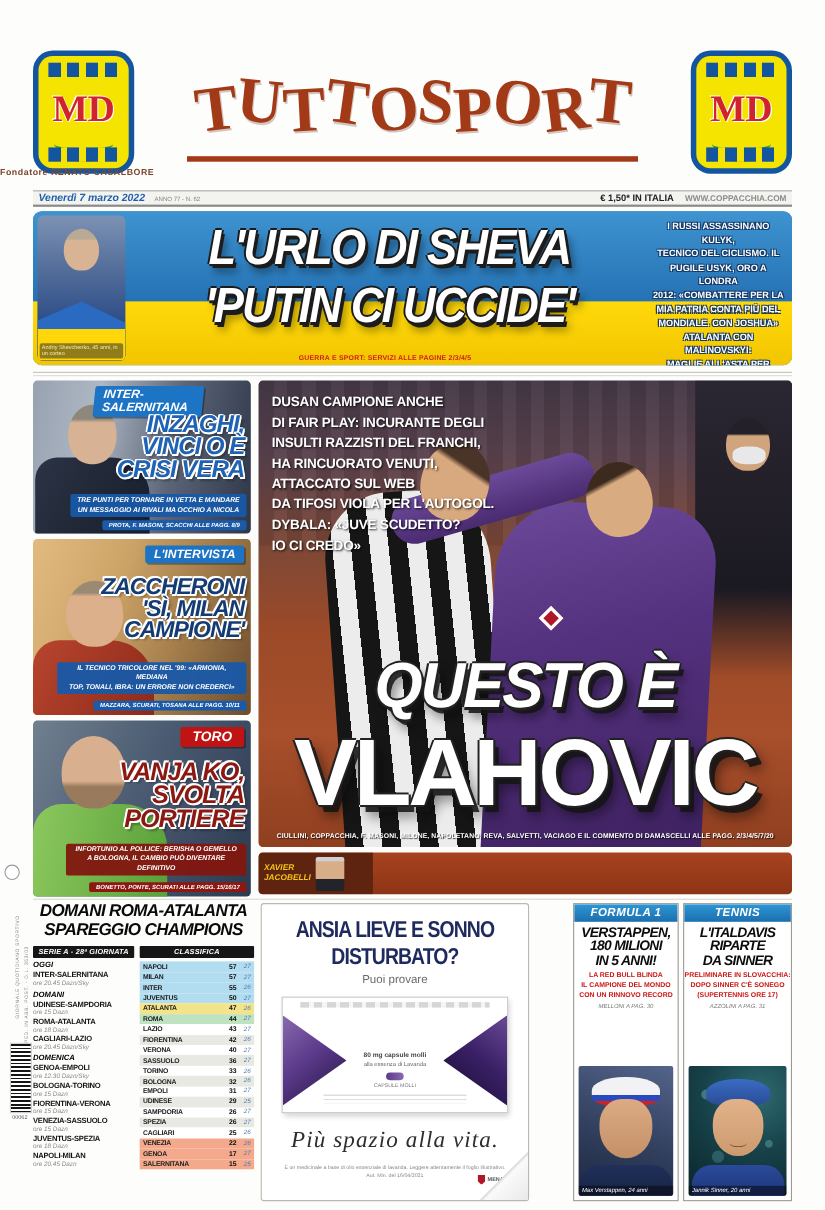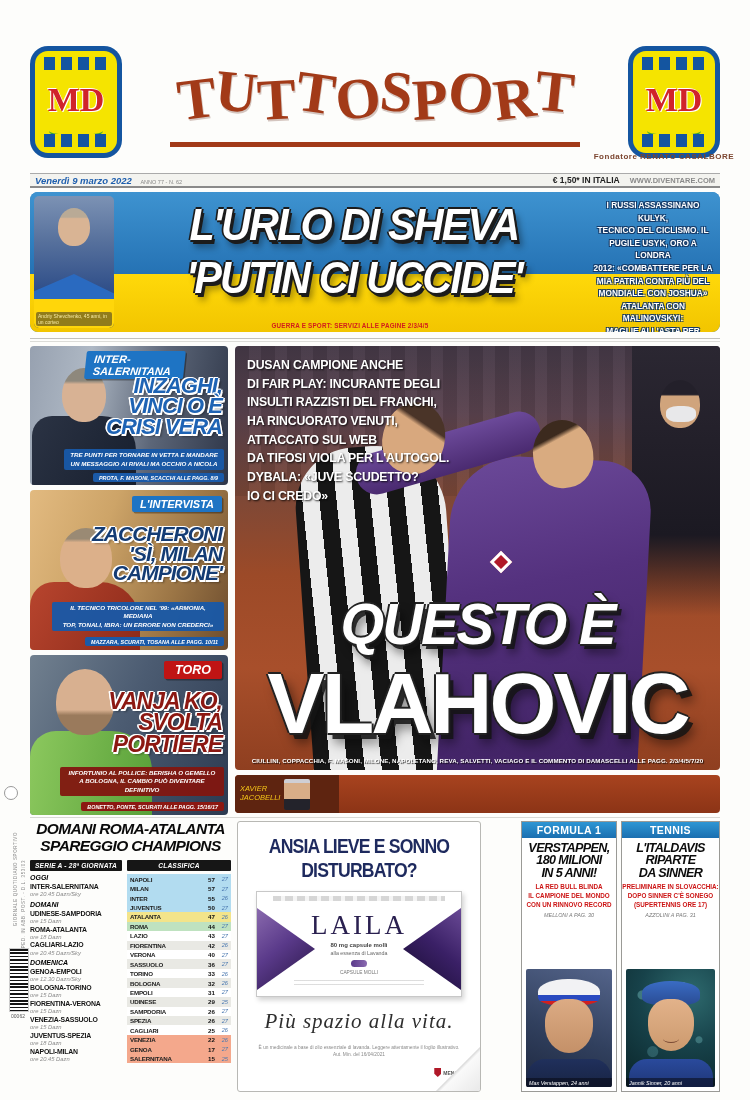--- a/index.html
+++ b/index.html
@@ -35,21 +35,21 @@
   
   .masthead{left:135px;right:135px;top:62px;text-align:center;
      font-family:"Liberation Serif",serif;font-weight:bold;font-size:58px;color:#a23a18;
      text-shadow:1px 2px 0 rgba(90,30,10,.25);}
   .L{display:inline-block;}
   .L0{transform:rotate(-7deg) translateY(3px);}
   .L1{transform:rotate(6deg) translateY(-4px);}
   .L2{transform:rotate(-3deg) translateY(4px);}
   .L3{transform:rotate(8deg) translateY(-3px);}
   .mast-rule{left:170px;right:170px;top:142px;height:5px;background:#a23a18;}
-  .founder{left:0;right:16px;top:152px;text-align:right;font-size:8px;font-weight:bold;color:#7c4630;letter-spacing:.5px;}
+  .founder{left:0;right:16px;top:152px;text-align:left;font-size:8px;font-weight:bold;color:#7c4630;letter-spacing:.5px;}
 
   
   .dateline{left:30px;right:30px;top:173px;height:15px;background:#f3f3ef;
      border-top:1px solid #aaa;border-bottom:2px solid #8a8a8a;
      display:flex;align-items:center;justify-content:space-between;padding:0 5px;box-sizing:border-box;}
   .date-left{font-size:9.5px;font-weight:bold;font-style:italic;color:#1f5fae;}
   .date-issue{font-size:5.5px;color:#888;margin-left:6px;font-style:normal;font-weight:normal;}
   .date-right{font-size:8.5px;color:#222;font-weight:bold;}
   .date-site{font-size:7.5px;color:#8a8a8a;margin-left:8px;font-weight:bold;}
 
@@ -149,21 +149,21 @@
      text-shadow:2px 0 0 #222,-2px 0 0 #222,0 2px 0 #222,0 -2px 0 #222,4px 5px 0 rgba(20,20,20,.85),6px 9px 10px rgba(0,0,0,.5);}
   .mq2{top:308px;font-size:86px;letter-spacing:-3px;
      text-shadow:2px 0 0 #222,-2px 0 0 #222,0 2px 0 #222,0 -2px 0 #222,5px 6px 0 rgba(20,20,20,.85),7px 10px 12px rgba(0,0,0,.5);}
   .credits{position:absolute;left:0;right:0;bottom:6px;text-align:center;color:#fff;font-size:6.2px;
      font-weight:700;text-transform:uppercase;letter-spacing:.1px;text-shadow:1px 1px 1px rgba(0,0,0,.8);}
 
   
   .jstrip{left:235px;top:775px;width:485px;height:38px;border-radius:4px;overflow:hidden;
      background:linear-gradient(180deg,#a8431f,#8c3416);display:flex;align-items:center;}
   .jleft{width:104px;height:100%;background:#5e2410;display:flex;align-items:center;gap:4px;padding-left:5px;box-sizing:border-box;}
-  .jname{font-size:7.5px;font-weight:400;font-style:italic;color:#f5c518;line-height:1.15;}
+  .jname{font-size:7.5px;font-weight:700;font-style:italic;color:#f5c518;line-height:1.15;}
   .jphoto{width:26px;height:31px;border-radius:2px;overflow:hidden;position:relative;
      background:linear-gradient(180deg,#cfcfd4 0 12%,#d8ae88 14% 64%,#23232b 66% 100%);}
   .jhead{flex:1;text-align:center;color:#fff;font-weight:900;font-style:italic;font-size:15px;
      letter-spacing:-.3px;text-shadow:1.5px 1.5px 0 rgba(0,0,0,.4);}
 
   
   .blb{left:30px;top:821px;width:201px;height:271px;}
   .blb-title{text-align:center;font-size:15.5px;font-weight:900;font-style:italic;line-height:1.08;
      color:#0a0a0a;letter-spacing:-.6px;}
   .blb-cols{display:flex;gap:5px;margin-top:6px;}
@@ -216,21 +216,21 @@
   .brand-shield{width:7px;height:9px;background:#b01828;clip-path:polygon(0 0,100% 0,100% 65%,50% 100%,0 65%);}
   .ad-curl{position:absolute;right:-1px;bottom:-1px;width:46px;height:46px;
      background:linear-gradient(315deg,#e8e8e8 0%,#fafafa 45%,#c8c8c8 52%,#fff 60%);
      clip-path:polygon(100% 0,0 100%,100% 100%);}
 
   
   .sidebox{top:821px;height:271px;background:#fff;border:1px solid #9a9a96;box-sizing:border-box;overflow:hidden;}
   #f1box{left:521px;width:96px;}
   #tennisbox{left:621px;width:99px;}
   .sb-head{height:16px;background:linear-gradient(180deg,#2e96d4,#1b6fb0);color:#fff;
-     font-weight:900;font-size:10.5px;text-align:center;line-height:16px;letter-spacing:.4px;}
+     font-weight:900;font-style:italic;font-size:10.5px;text-align:center;line-height:16px;letter-spacing:.4px;}
   .sb-title{margin-top:4px;text-align:center;font-weight:900;font-style:italic;font-size:12.6px;
      line-height:.98;color:#0c0c0c;letter-spacing:-.6px;}
   .sb-sub{margin-top:4px;text-align:center;font-weight:800;font-size:6.3px;color:#cc1414;line-height:1.4;}
   .sb-byline{margin-top:3px;text-align:center;font-size:5.4px;font-style:italic;color:#777;}
   .sb-photo{position:absolute;left:4px;right:4px;bottom:4px;height:118px;border-radius:2px;overflow:hidden;}
   #f1photo{background:linear-gradient(200deg,#54648a 0%,#31405e 55%,#1e2840 100%);}
   #tnphoto{background:radial-gradient(circle at 72% 22%,#2e6a6e 0%,#17424a 45%,#0a2428 100%);}
   .bokeh{position:absolute;inset:0;background:
      radial-gradient(circle at 18% 22%,rgba(140,220,220,.35) 0 4px,rgba(0,0,0,0) 5px),
      radial-gradient(circle at 82% 60%,rgba(140,220,220,.3) 0 3px,rgba(0,0,0,0) 4px),
@@ -280,26 +280,26 @@
       <div class="md-dots bot"></div>
     </div>
   </div>
 
   <div class="abs masthead"><span class="L L0">T</span><span class="L L1">U</span><span class="L L2">T</span><span class="L L3">T</span><span class="L L0">O</span><span class="L L1">S</span><span class="L L2">P</span><span class="L L3">O</span><span class="L L0">R</span><span class="L L1">T</span></div>
   <div class="abs mast-rule"></div>
   <div class="abs founder">Fondatore RENATO CASALBORE</div>
 
   <div class="abs dateline">
     <span class="date-left">
-      <span>Venerdì 9 marzo 2022</span>
+      <span>Venerdì 7 marzo 2022</span>
       <span class="date-issue">ANNO 77 - N. 62</span>
     </span>
     <span class="date-right">
       <span>€ 1,50* IN ITALIA</span>
-      <span class="date-site">WWW.DIVENTARE.COM</span>
+      <span class="date-site">WWW.COPPACCHIA.COM</span>
     </span>
   </div>
 
   <div class="abs banner">
     <div class="banner-blue"></div>
     <div class="banner-yellow"></div>
     <div class="banner-photo">
       <div class="sheva-head"></div>
       <div class="sheva-flag"></div>
       <div class="banner-caption">Andriy Shevchenko, 45 anni, in un corteo</div>
@@ -569,25 +569,25 @@
               <span class="pts">15</span>
               <span class="gp">25</span>
             </div>
           </div>
       </div>
     </div>
   </div>
 
   <div class="abs ad">
     <div class="ad-head">ANSIA LIEVE E SONNO DISTURBATO?</div>
+    <div class="ad-lead">Puoi provare</div>
     <div class="ad-pack">
       <div class="pack-strip"></div>
       <div class="pack-bowL"></div>
       <div class="pack-bowR"></div>
-      <div class="pack-name">LAILA</div>
       <div class="pack-sub">80 mg capsule molli</div>
       <div class="pack-sub2">alla essenza di Lavanda</div>
       <div class="pack-pill"></div>
       <div class="pack-sub3">CAPSULE MOLLI</div>
       <div class="pack-lines"></div>
     </div>
     <div class="ad-tagline">Più spazio alla vita.</div>
     <div class="ad-small ml">È un medicinale a base di olio essenziale di lavanda. Leggere attentamente il foglio illustrativo.
 Aut. Min. del 16/04/2021</div>
     <div class="ad-brand">

